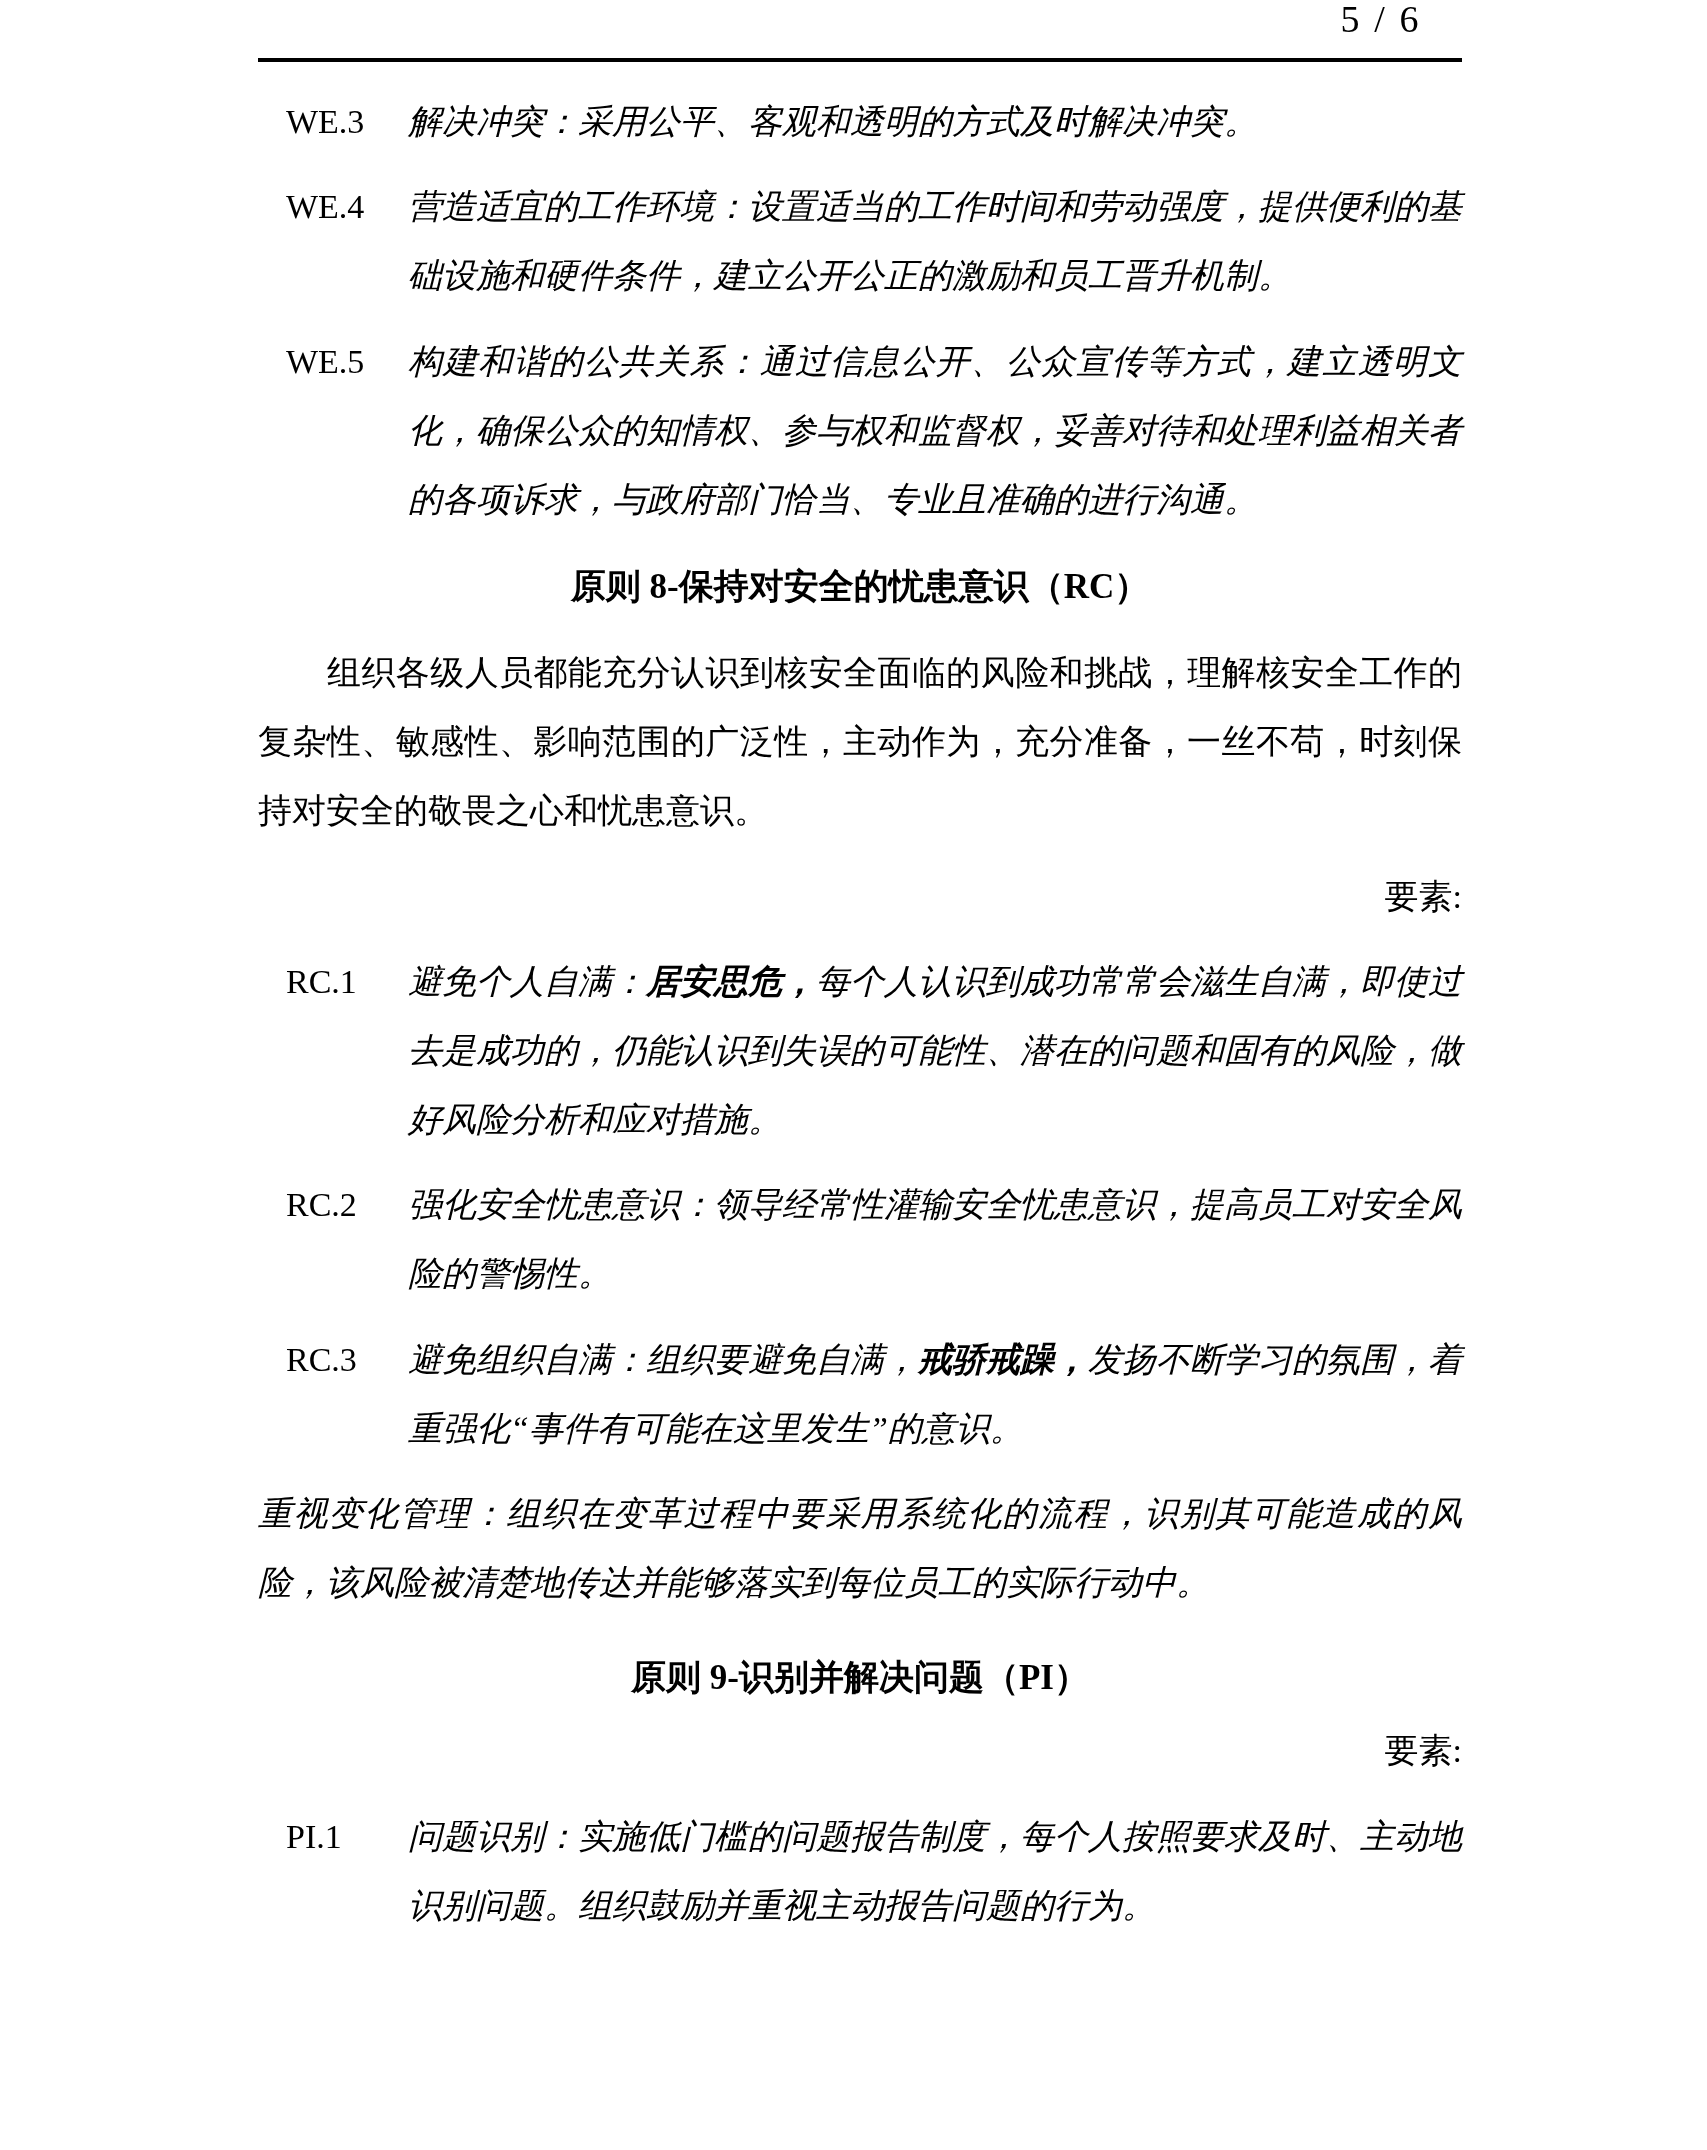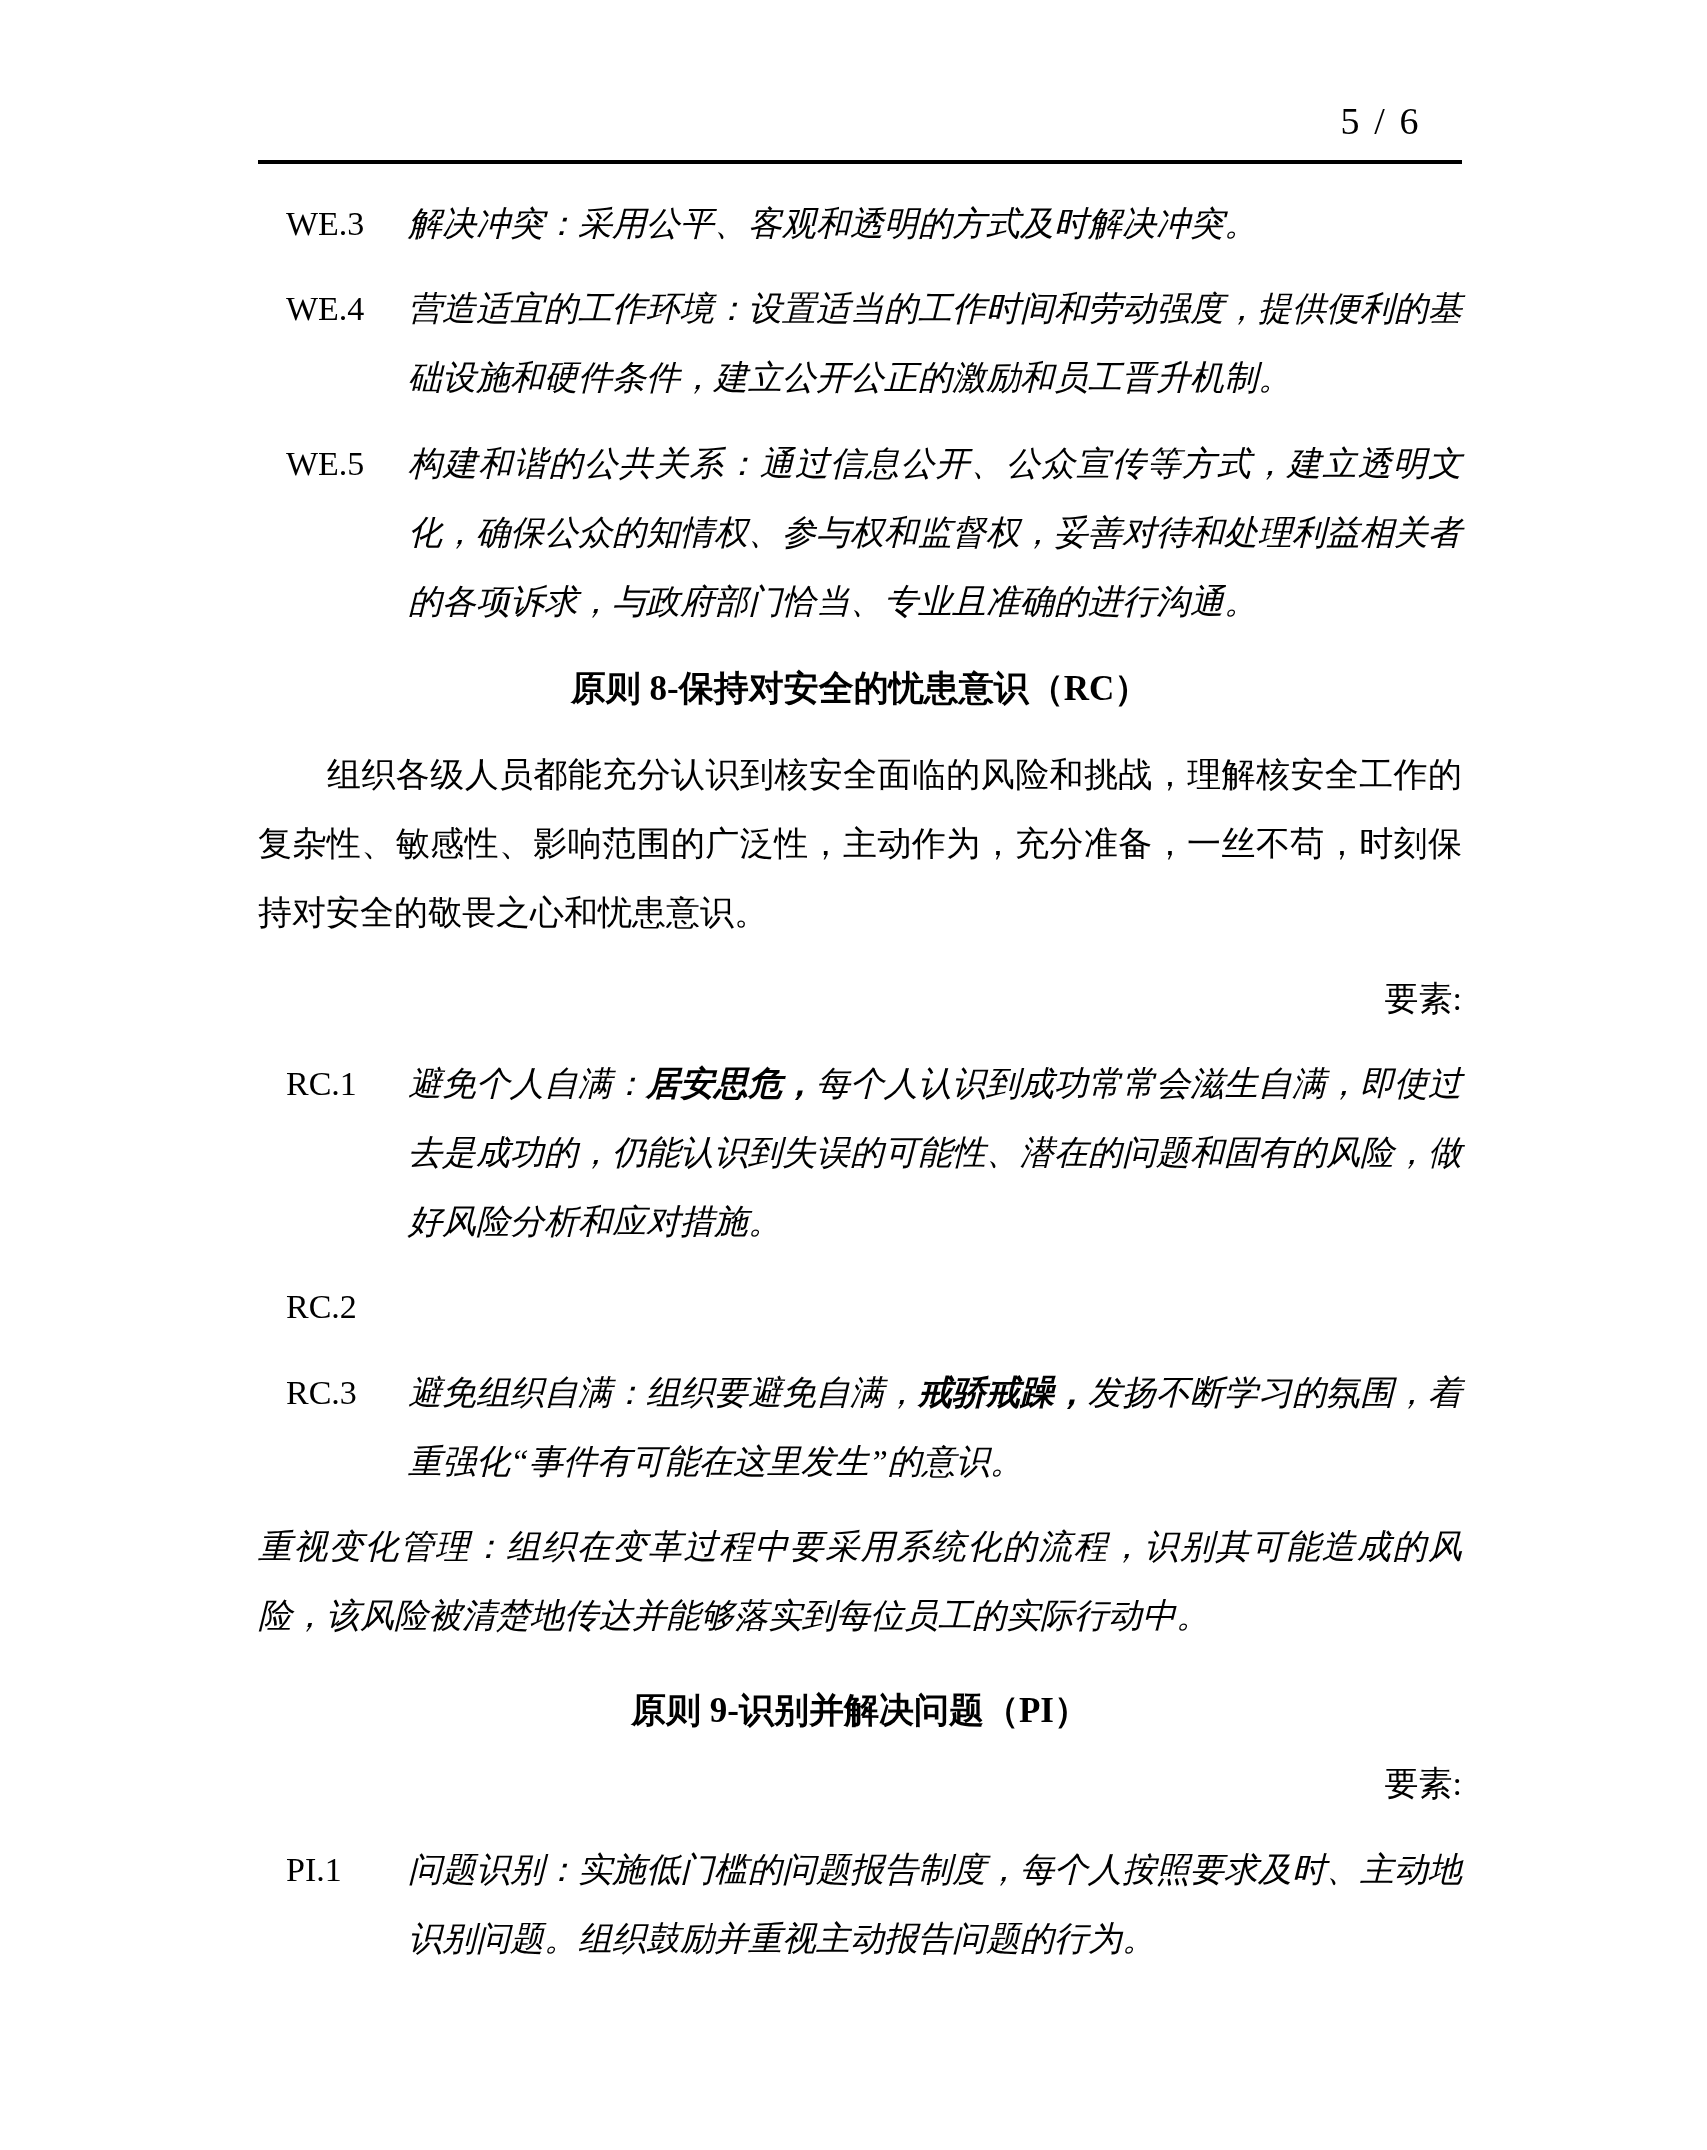--- a/index.html
+++ b/index.html
@@ -12,21 +12,20 @@
     width: 1707px;
     height: 2414px;
     margin: 0 auto;
     background: #ffffff;
     box-sizing: border-box;
     padding: 0 245px 0 258px;
     color: #000000;
     font-family: "Liberation Serif", "DejaVu Serif", serif;
   }
   .header {
-    padding-top: 102px;
   }
   .page-number {
     font-size: 38px;
     line-height: 1;
     text-align: right;
     padding-right: 41px;
     letter-spacing: 2.6px;
   }
   .header-rule {
     margin-top: 20px;
@@ -107,20 +106,21 @@
 
     <p class="plain">要素:</p>
 
     <div class="item">
       <span class="item-label">RC.1</span>
       <span class="item-body"><span>避免个人自满：</span><span class="b">居安思危，</span><span>每个人认识到成功常常会滋生自满，即使过去是成功的，仍能认识到失误的可能性、潜在的问题和固有的风险，做好风险分析和应对措施。</span></span>
     </div>
 
     <div class="item">
       <span class="item-label">RC.2</span>
+      <span class="item-body">强化安全忧患意识：领导经常性灌输安全忧患意识，提高员工对安全风险的警惕性。</span>
     </div>
 
     <div class="item">
       <span class="item-label">RC.3</span>
       <span class="item-body"><span>避免组织自满：组织要避免自满，</span><span class="b">戒骄戒躁，</span><span>发扬不断学习的氛围，着重强化“事件有可能在这里发生”的意识。</span></span>
     </div>
 
     <div class="item">
       <span class="item-body">重视变化管理：组织在变革过程中要采用系统化的流程，识别其可能造成的风险，该风险被清楚地传达并能够落实到每位员工的实际行动中。</span>
     </div>

